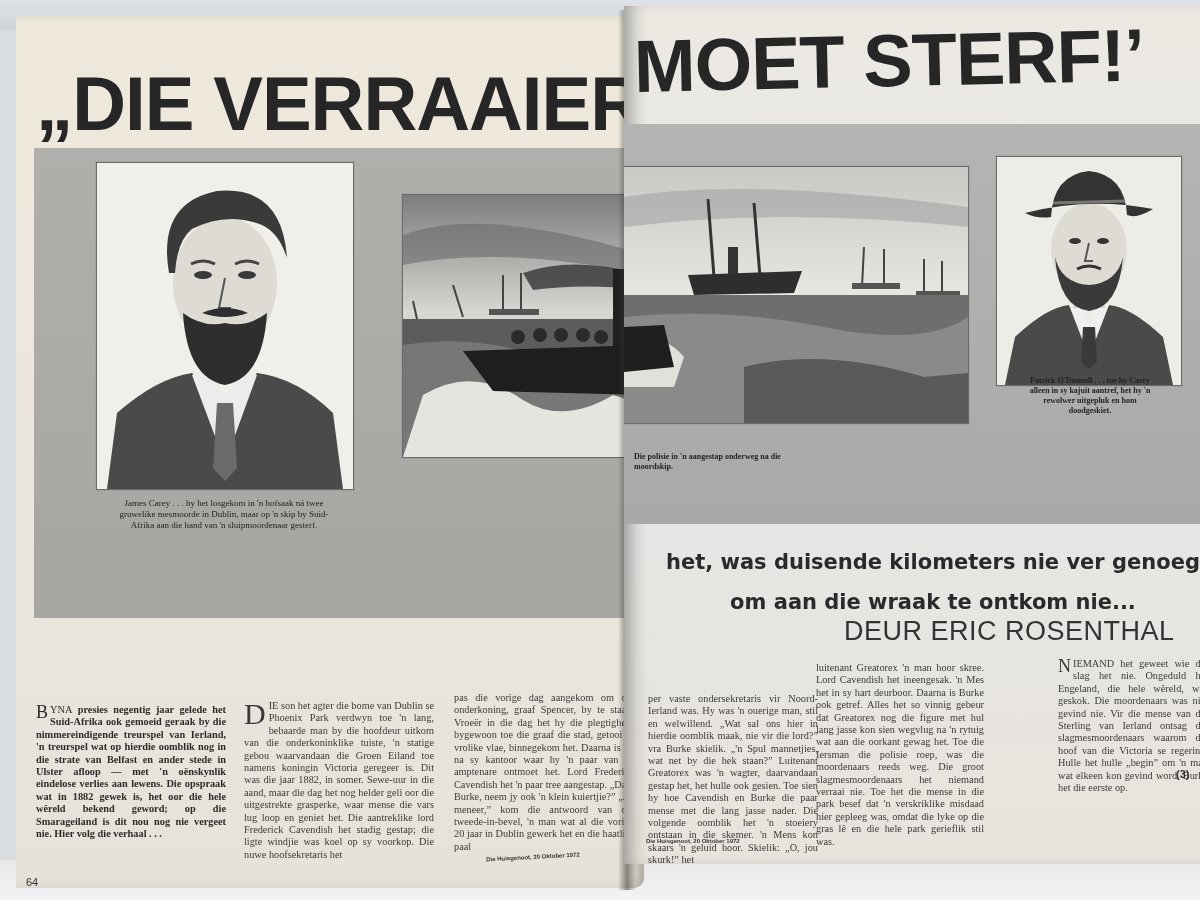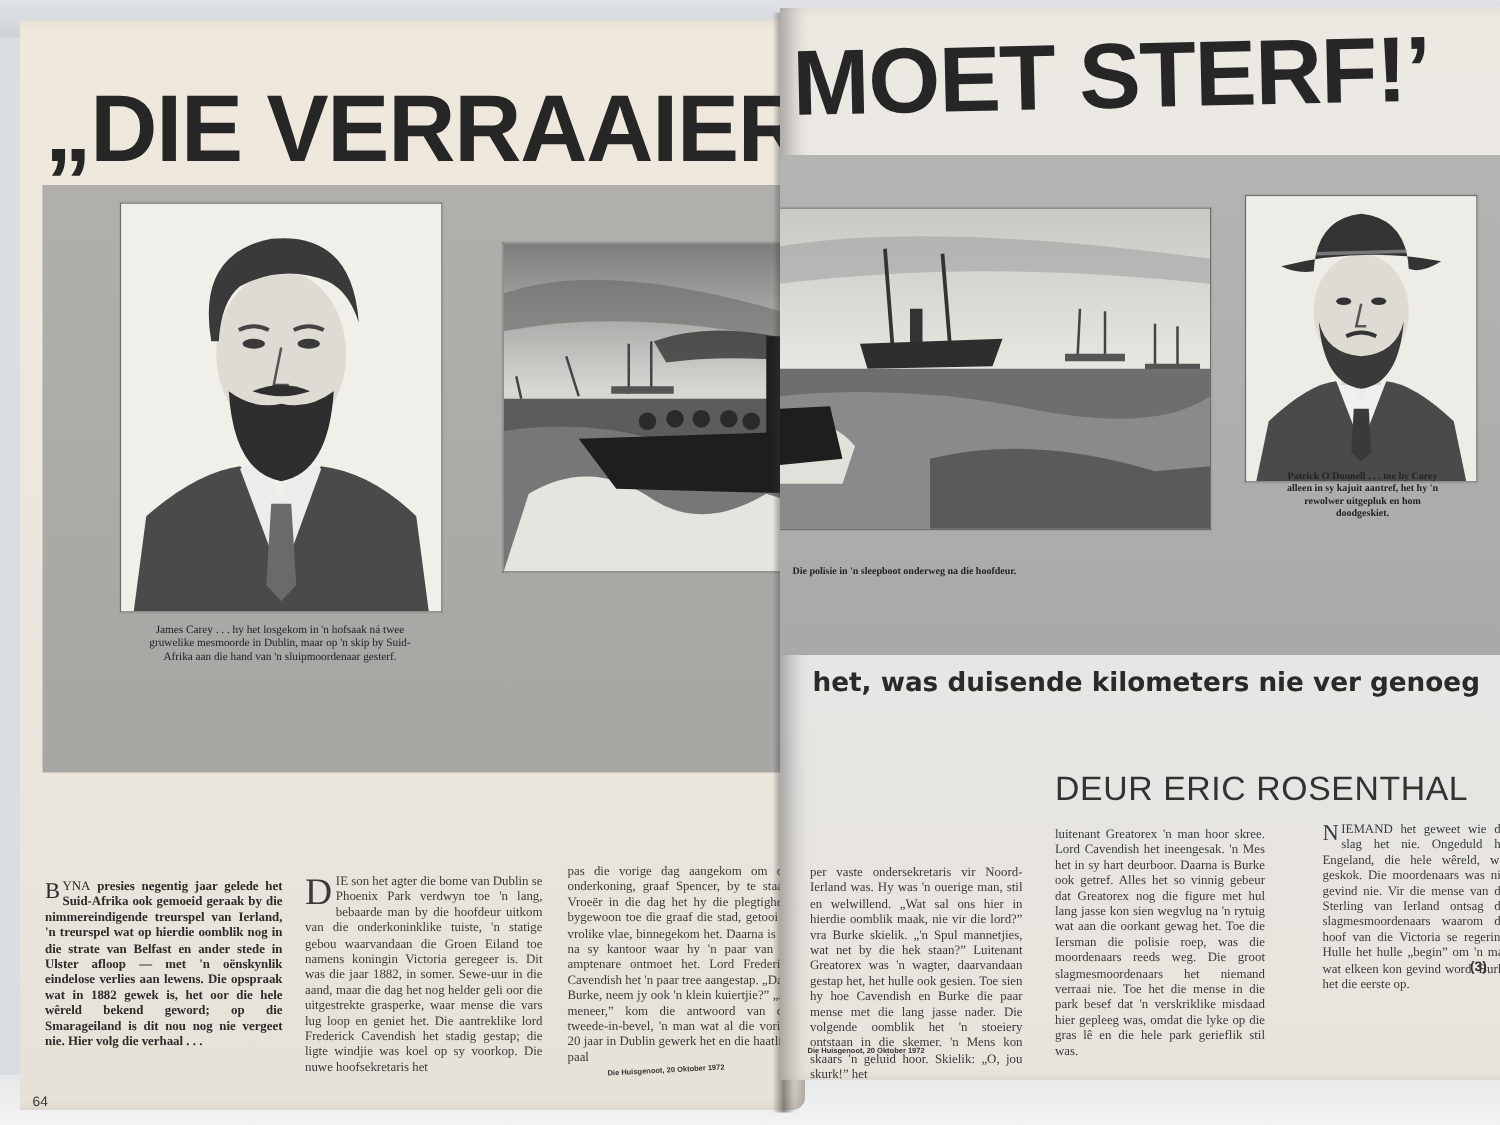--- a/index.html
+++ b/index.html
@@ -42,21 +42,21 @@
     box-shadow:0 0 0 1px rgba(0,0,0,0.05);
   }
   .caption {
     position:absolute; font-size:9px; line-height:11px; color:#222; text-align:center;
     font-family:"Liberation Serif", serif;
   }
   .caption-bold { font-weight:bold; font-size:8px; line-height:10px; }
 
   .deck {
     position:absolute; font-family:"DejaVu Sans", sans-serif; font-weight:bold;
-    color:#2a2a2a; font-size:22px; line-height:40px; white-space:nowrap; margin:0;text-align:center;
+    color:#2a2a2a; font-size:22px; line-height:40px; white-space:nowrap; margin:16px;text-align:center;
   }
   .deck-left { left:20px; top:546px; }
   .deck-right { left:26px; top:520px; font-size:21px; line-height:40px; }
   .byline { position:absolute; left:220px; top:610px; font-family:Liberation Sans, sans-serif;
     font-size:27px; color:#333; letter-spacing:0.5px; white-space:nowrap; }
 
   .col {
     position:absolute; font-size:10.3px; line-height:12.4px; color:#2b2b2b; text-align:justify;
     hyphens:auto;
   }
@@ -192,21 +192,21 @@
         <line x1="318" y1="94" x2="318" y2="126" stroke="#444" stroke-width="2"></line>
         <rect x="292" y="124" width="44" height="5" fill="#555"></rect>
 
         <rect x="0" y="128" width="344" height="128" fill="#6e6e6e"></rect>
         <path d="M0 150 Q100 140 200 160 T344 150 L344 256 L0 256 Z" fill="#8a8a8a"></path>
         <path d="M0 170 Q40 165 60 190 L50 220 L0 220 Z" fill="#e2e0db"></path>
         <path d="M0 160 L40 158 L50 200 L0 205 Z" fill="#1e1e1e"></path>
         <path d="M120 200 Q200 180 300 210 L344 206 L344 256 L120 256 Z" fill="#5a5a5a"></path>
       </svg>
     </div>
-    <div class="caption caption-bold" style="left:10px; top:328px; width:180px; text-align:left;">Die polisie in 'n sleepboot onderweg na die hoofdeur.</div>
+    <div class="caption caption-bold" style="left:10px; top:328px; width:180px; text-align:left;">Die polisie in 'n aangestap onderweg na die moordskip.</div>
 
     <div class="illus" style="left:372px; top:32px; width:184px; height:228px;">
       <svg width="184" height="228" viewBox="0 0 184 228">
         <rect width="184" height="228" fill="#eeece7"></rect>
         <path d="M8 228 L18 180 Q50 150 72 148 L92 176 L112 148 Q134 150 166 180 L176 228 Z" fill="#4a4a4a"></path>
         <path d="M72 148 L92 200 L112 148 L100 145 L92 168 L84 145 Z" fill="#efefef"></path>
         <path d="M86 170 L98 170 L100 205 L92 212 L84 205 Z" fill="#3a3a3a"></path>
         <rect x="76" y="125" width="32" height="26" fill="#d8d5cf"></rect>
         <ellipse cx="92" cy="92" rx="38" ry="46" fill="#dedbd4"></ellipse>
 
@@ -219,28 +219,29 @@
 
         <path d="M58 100 Q62 150 92 154 Q122 150 126 100 Q120 126 92 128 Q64 126 58 100 Z" fill="#3a3a3a"></path>
         <path d="M80 112 Q92 106 104 112" stroke="#333" stroke-width="3" fill="none"></path>
       </svg>
     </div>
     <div class="caption caption-bold" style="left:398px; top:252px; width:136px;">Patrick O'Donnell . . . toe hy Carey alleen in sy kajuit aantref, het hy 'n rewolwer uitgepluk en hom doodgeskiet.</div>
   </div>
 
   <div class="deck deck-right">
     <div>het, was duisende kilometers nie ver genoeg</div>
+    <div>om aan die wraak te ontkom nie...</div>
   </div>
   <div class="byline">DEUR ERIC ROSENTHAL</div>
 
   <div class="col col-blur" style="left:24px; top:687px; width:170px;">
     <span>per vaste ondersekretaris vir Noord-Ierland was. Hy was 'n ouerige man, stil en welwillend. „Wat sal ons hier in hierdie oomblik maak, nie vir die lord?” vra Burke skielik. „'n Spul mannetjies, wat net by die hek staan?” Luitenant Greatorex was 'n wagter, daarvandaan gestap het, het hulle ook gesien. Toe sien hy hoe Cavendish en Burke die paar mense met die lang jasse nader. Die volgende oomblik het 'n stoeiery ontstaan in die skemer. 'n Mens kon skaars 'n geluid hoor. Skielik: „O, jou skurk!” het</span>
   </div>
 
-  <div class="col col-blur" style="left:220px; top:656px; width:168px;">
+  <div class="col col-blur" style="left:192px; top:656px; width:168px;">
     <span>luitenant Greatorex 'n man hoor skree. Lord Cavendish het ineengesak. 'n Mes het in sy hart deurboor. Daarna is Burke ook getref. Alles het so vinnig gebeur dat Greatorex nog die figure met hul lang jasse kon sien wegvlug na 'n rytuig wat aan die oorkant gewag het. Toe die Iersman die polisie roep, was die moordenaars reeds weg. Die groot slagmesmoordenaars het niemand verraai nie. Toe het die mense in die park besef dat 'n verskriklike misdaad hier gepleeg was, omdat die lyke op die gras lê en die hele park gerieflik stil was.</span>
   </div>
 
   <div class="col col-blur" style="left:434px; top:652px; width:150px;">
     <span class="dropcap-small">N</span><span>IEMAND het geweet wie die slag het nie. Ongeduld het Engeland, die hele wêreld, was geskok. Die moordenaars was niet gevind nie. Vir die mense van die Sterling van Ierland ontsag die slagmesmoordenaars waarom die hoof van die Victoria se regering. Hulle het hulle „begin” om 'n man wat elkeen kon gevind word. Burke het die eerste op.</span>
   </div>
   <div class="continues" style="left:552px; top:762px;">(3)</div>
 
   <div class="footer-issue" style="left:22px; top:832px;">Die Huisgenoot, 20 Oktober 1972</div>
 </div>

